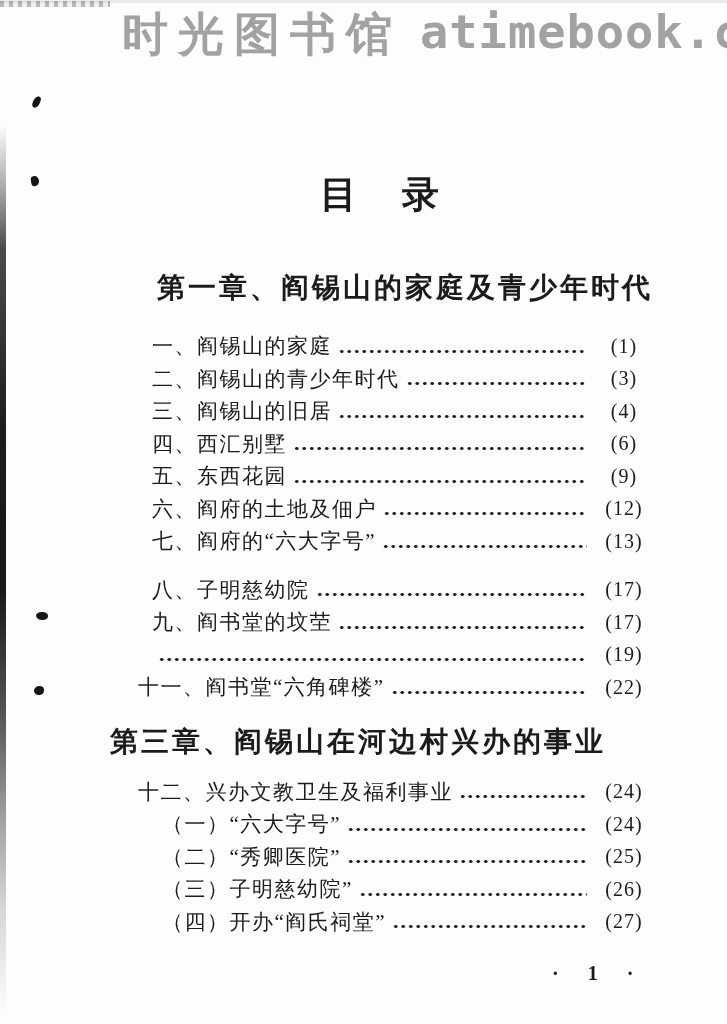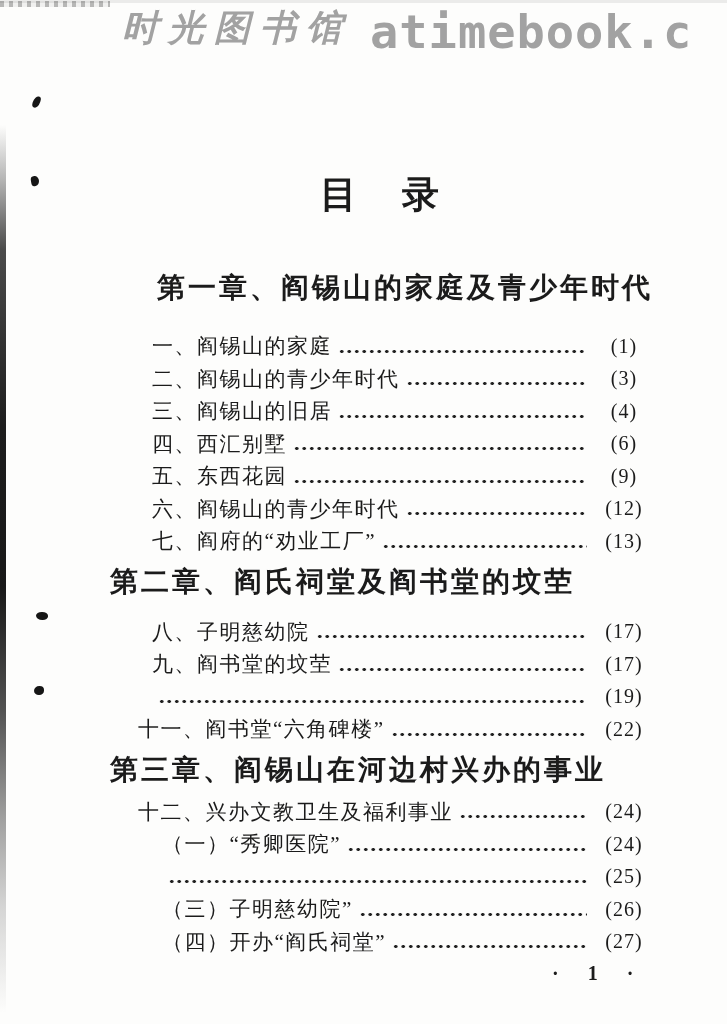--- a/index.html
+++ b/index.html
@@ -28,33 +28,33 @@
       rgba(70,70,70,0.22) 88%,
       rgba(90,90,90,0) 100%);}
   .spot{position:absolute;background:#161616;}
   .spot-a{left:33px;top:96px;width:7px;height:12px;border-radius:65% 35% 60% 40%;transform:rotate(18deg);}
   .spot-b{left:31px;top:176px;width:8px;height:10px;border-radius:45% 55% 60% 40%;transform:rotate(-10deg);}
   .spot-c{left:36px;top:612px;width:12px;height:8px;border-radius:50% 50% 45% 55%;}
   .spot-d{left:34px;top:686px;width:10px;height:9px;border-radius:55% 45% 50% 50%;}
 
   
   .watermark{position:absolute;top:4px;left:122px;white-space:nowrap;color:#a2a2a2;font-weight:bold;}
-  .wm-cjk{font-family:"DejaVu Sans","Liberation Sans",sans-serif;font-size:36px;letter-spacing:10px;vertical-align:top;font-style:italic;}
+  .wm-cjk{font-family:"DejaVu Sans","Liberation Sans",sans-serif;font-size:46px;letter-spacing:10px;vertical-align:top;}
   .wm-latin{font-family:"DejaVu Sans Mono","Liberation Mono",monospace;font-size:47px;letter-spacing:1px;margin-left:14px;vertical-align:top;}
 
   
   .content{position:absolute;left:110px;right:74px;top:176px;}
   .doc-title{font-size:37px;font-weight:bold;text-align:center;letter-spacing:4px;line-height:38px;}
   .chapter{font-size:28px;font-weight:bold;letter-spacing:3px;line-height:36px;white-space:nowrap;}
   .sec-1 .chapter{margin-top:56px;text-align:right;}
   .sec-2 .chapter{margin-top:6px;}
-  .sec-3 .chapter{margin-top:6px;}
+  .sec-3 .chapter{margin-top:20px;}
   .sec-1 .items{margin-top:24px;}
   .sec-2 .items{margin-top:16px;}
-  .sec-3 .items{margin-top:8px;}
+  .sec-3 .items{margin-top:16px;}
 
   .toc-item{display:flex;align-items:center;height:32.5px;font-size:21px;}
   .toc-item .item-label{white-space:nowrap;letter-spacing:1.5px;font-weight:500;}
   .lvl1{padding-left:42px;}
   .lvl1w{padding-left:28px;align-items:center;}
   .lvl2{padding-left:52px;}
   .leader{flex:1;height:9px;margin:0 8px 0 6px;align-self:center;transform:translateY(5px);
     background-image:radial-gradient(circle, #1f1f1f 1.4px, rgba(0,0,0,0) 1.9px);
     background-size:7.5px 9px;background-repeat:repeat-x;background-position:left center;}
   .pagenum{width:58px;text-align:center;font-size:20px;letter-spacing:1px;white-space:nowrap;flex:0 0 auto;}
@@ -104,34 +104,33 @@
           <span class="item-label">四、西汇别墅</span>
           <span class="leader"></span>
           <span class="pagenum">(6)</span>
         </div>
         <div class="toc-item lvl1">
           <span class="item-label">五、东西花园</span>
           <span class="leader"></span>
           <span class="pagenum">(9)</span>
         </div>
         <div class="toc-item lvl1">
-          <span class="item-label">六、阎锡山的青少年时代</span>
+          <span class="item-label">六、阎府的土地及佃户</span>
           <span class="leader"></span>
           <span class="pagenum">(12)</span>
         </div>
         <div class="toc-item lvl1">
-          <span class="item-label">七、阎府的“劝业工厂”</span>
+          <span class="item-label">七、阎府的“六大字号”</span>
           <span class="leader"></span>
           <span class="pagenum">(13)</span>
         </div>
       </div>
     </div>
 
     <div class="section sec-2">
-      <div class="chapter">第二章、阎氏祠堂及阎书堂的坟茔</div>
       <div class="items">
         <div class="toc-item lvl1">
           <span class="item-label">八、子明慈幼院</span>
           <span class="leader"></span>
           <span class="pagenum">(17)</span>
         </div>
         <div class="toc-item lvl1">
           <span class="item-label">九、阎书堂的坟茔</span>
           <span class="leader"></span>
           <span class="pagenum">(17)</span>
@@ -150,25 +149,26 @@
 
     <div class="section sec-3">
       <div class="chapter">第三章、阎锡山在河边村兴办的事业</div>
       <div class="items">
         <div class="toc-item lvl1w">
           <span class="item-label">十二、兴办文教卫生及福利事业</span>
           <span class="leader"></span>
           <span class="pagenum">(24)</span>
         </div>
         <div class="toc-item lvl2">
-          <span class="item-label">（一）“秀卿医院”</span>
+          <span class="item-label">（一）“六大字号”</span>
           <span class="leader"></span>
           <span class="pagenum">(24)</span>
         </div>
         <div class="toc-item lvl2">
+          <span class="item-label">（二）“秀卿医院”</span>
           <span class="leader"></span>
           <span class="pagenum">(25)</span>
         </div>
         <div class="toc-item lvl2">
           <span class="item-label">（三）子明慈幼院”</span>
           <span class="leader"></span>
           <span class="pagenum">(26)</span>
         </div>
         <div class="toc-item lvl2">
           <span class="item-label">（四）开办“阎氏祠堂”</span>

